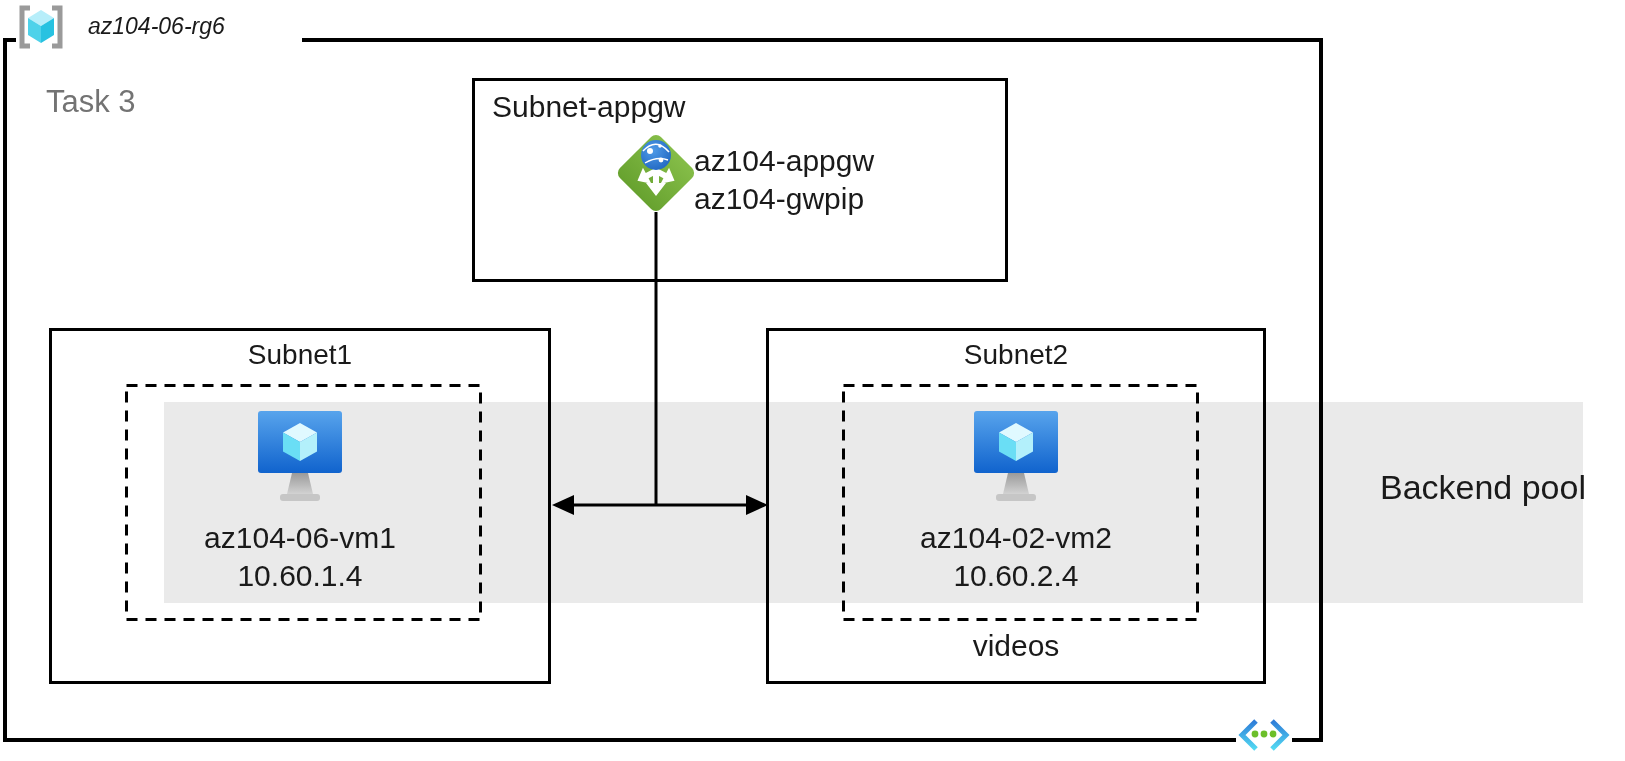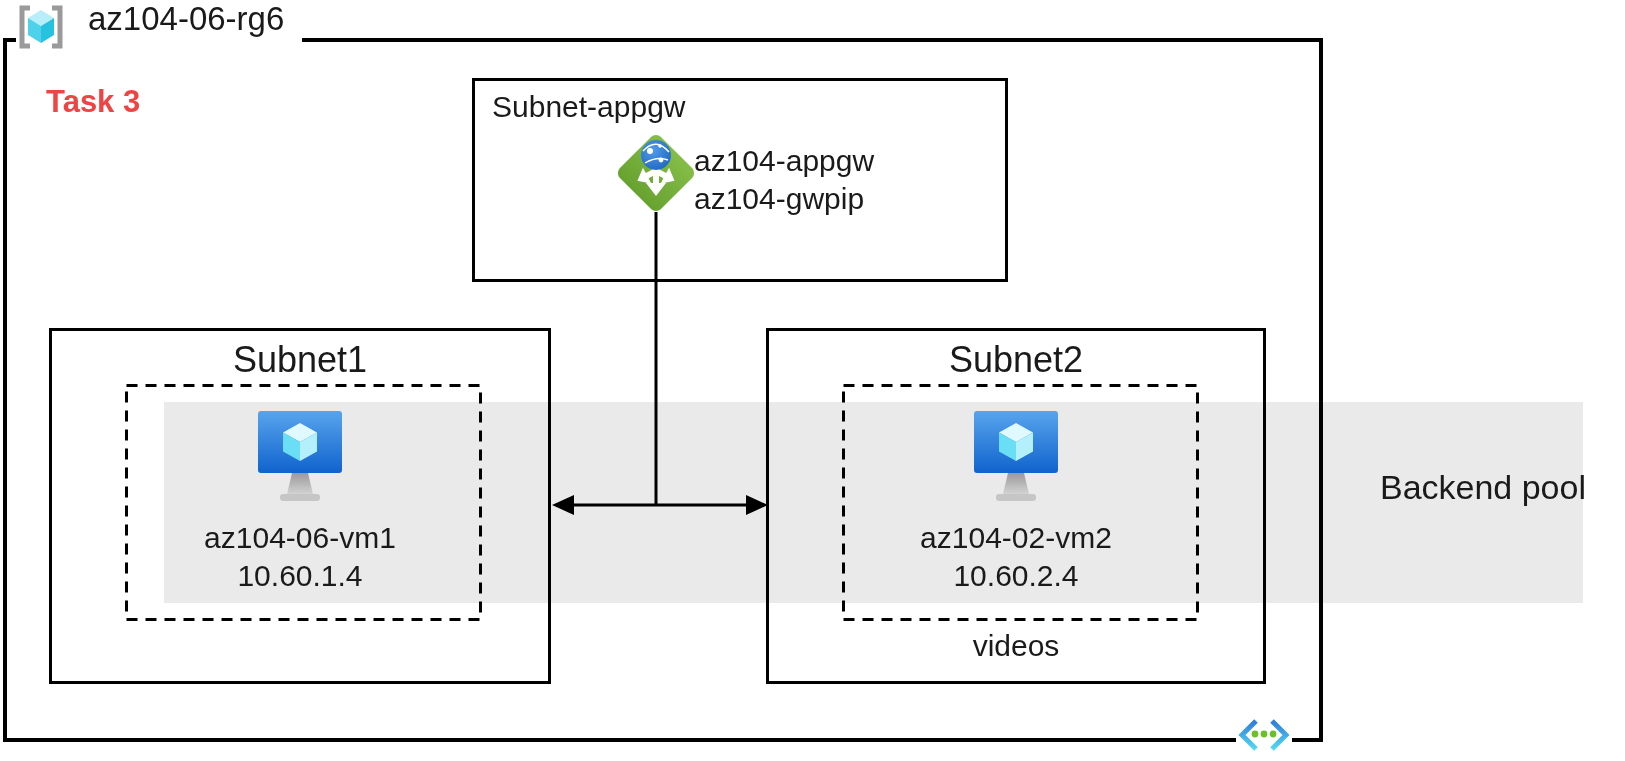--- a/index.html
+++ b/index.html
@@ -15,37 +15,37 @@
 
   
   svg.connectors{position:absolute;left:0;top:0;z-index:1;}
 
   
   .rg-box{position:absolute;left:3px;top:38px;width:1320px;height:704px;
         border:4px solid #000;box-sizing:border-box;z-index:2;background:transparent;}
   .rg-top-gap{position:absolute;left:16px;top:35px;width:286px;height:10px;
         background:#fff;z-index:3;}
   .rg-icon{position:absolute;left:15px;top:4px;z-index:4;}
-  .rg-title{position:absolute;left:88px;top:0;font-size:33px;z-index:4;white-space:nowrap;}
-  .task-label{position:absolute;left:46px;top:84px;font-size:31px;font-weight:bold;
-        color:#ef4444;z-index:3;}
+  .rg-title{position:absolute;left:88px;top:13px;font-size:23px;z-index:4;white-space:nowrap;font-style:italic;}
+  .task-label{position:absolute;left:46px;top:84px;font-size:31px;font-weight:normal;
+        color:#737373;z-index:3;}
 
   
   .appgw-box{position:absolute;left:472px;top:78px;width:536px;height:204px;
         border:3px solid #000;box-sizing:border-box;z-index:2;background:transparent;}
   .appgw-title{position:absolute;left:17px;top:9px;font-size:30px;}
   .appgw-icon{position:absolute;left:613px;top:130px;z-index:4;}
   .appgw-labels{position:absolute;left:694px;top:142px;font-size:30px;line-height:38px;z-index:3;}
 
   
   .subnet{position:absolute;top:328px;width:502px;height:356px;border:3px solid #000;
         box-sizing:border-box;z-index:2;background:transparent;}
   .subnet.s1{left:49px;}
   .subnet.s2{left:766px;width:500px;padding-left:42px;}
-  .subnet-title{position:absolute;left:0;top:8px;width:100%;text-align:center;font-size:36px;}
+  .subnet-title{position:absolute;left:0;top:8px;width:100%;text-align:center;font-size:28px;}
   .dashed-box{position:absolute;left:73px;top:53px;z-index:2;}
   .vm-icon{position:absolute;left:50%;margin-left:-44px;top:80px;z-index:3;}
   .vm-text{position:absolute;left:0;top:188px;width:100%;text-align:center;
         font-size:30px;line-height:38px;z-index:3;}
   .subnet-caption{position:absolute;left:0;top:298px;width:100%;text-align:center;
         font-size:30px;z-index:3;}
 
   
   .vnet-icon{position:absolute;left:1236px;top:716px;z-index:4;}
 </style>

